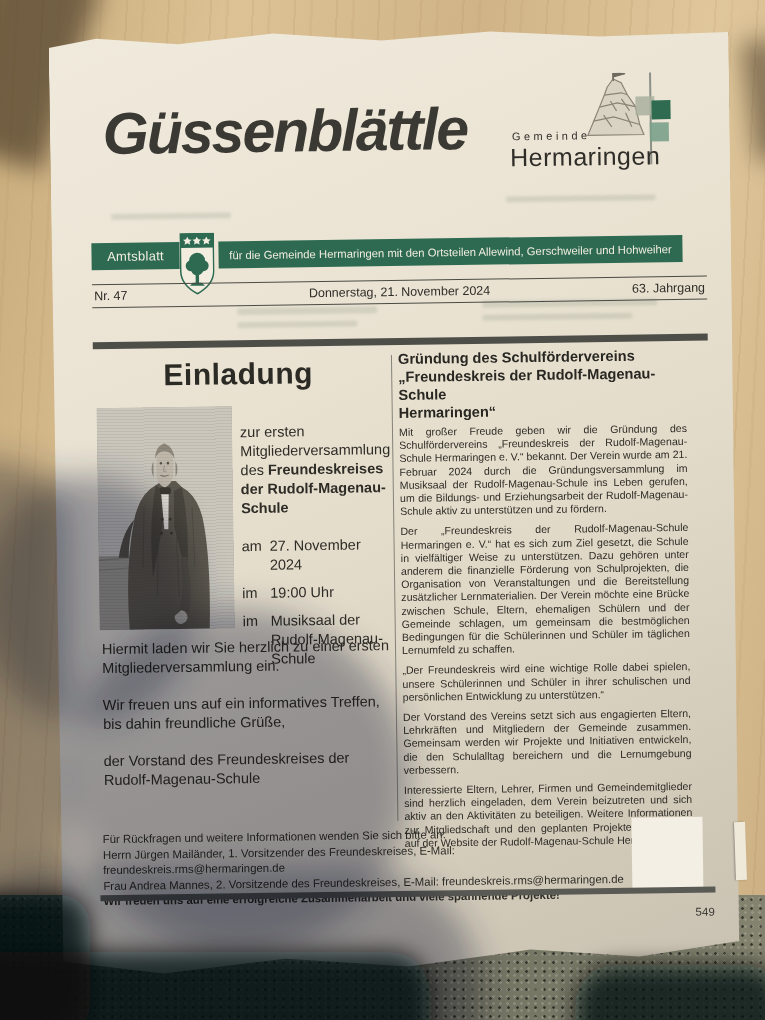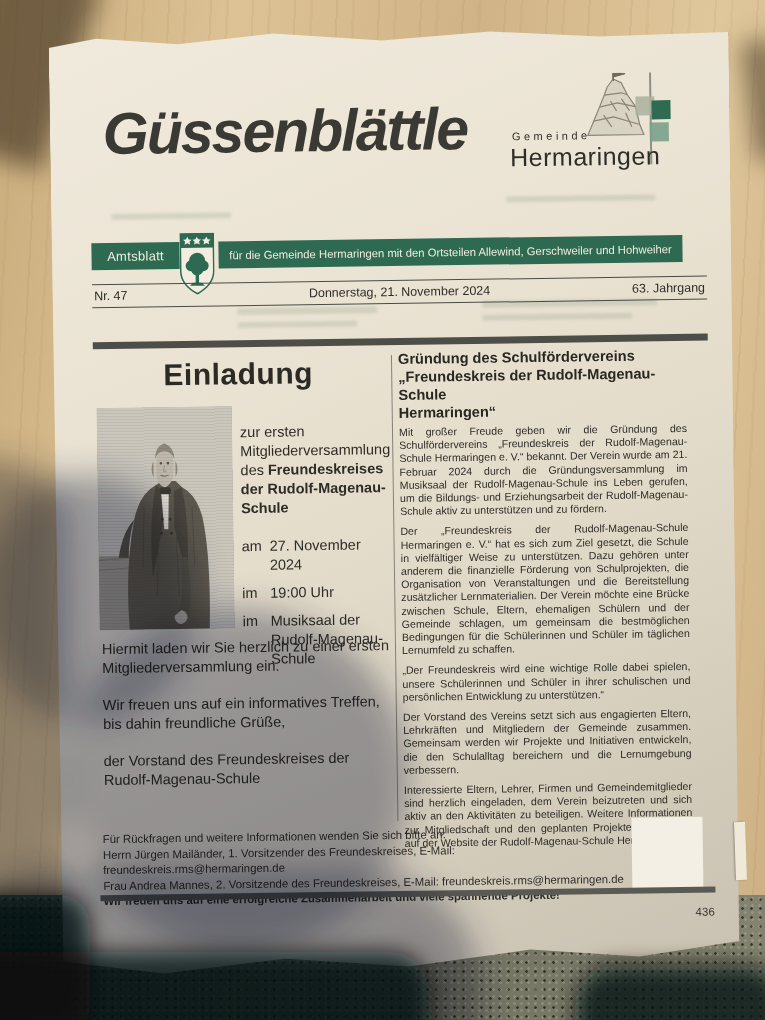--- a/index.html
+++ b/index.html
@@ -705,21 +705,21 @@
           <i></i>
           <i class="d"></i>
           <i class="d"></i>
           <i class="d"></i>
           <i class="d"></i>
           <i></i>
         </div>
     </div>
 
     <div class="bottom-rule"></div>
-    <div class="page-num">436</div>
+    <div class="page-num">549</div>
   </div>
 
   <div class="page2-sliver"></div>
 
   <svg class="person-shadow" width="765" height="1020">
     <defs>
         <filter id="soft" x="-40%" y="-40%" width="180%" height="180%">
       <feGaussianBlur stdDeviation="16"></feGaussianBlur>
         </filter>
       </defs>

